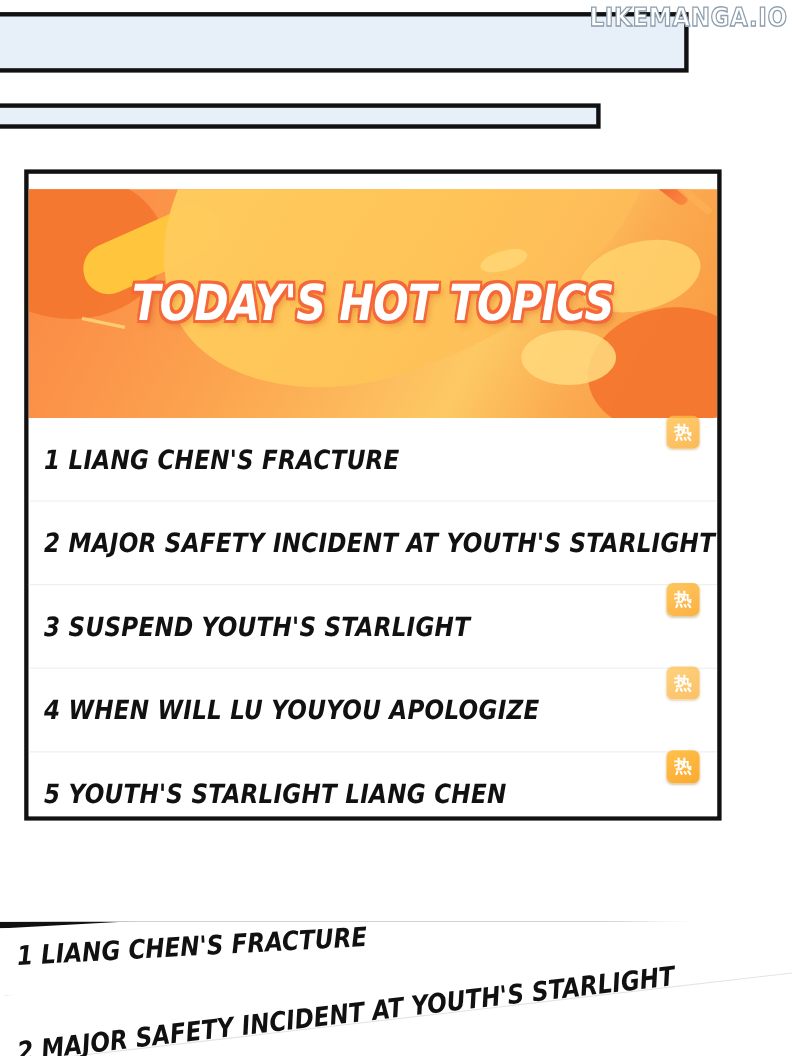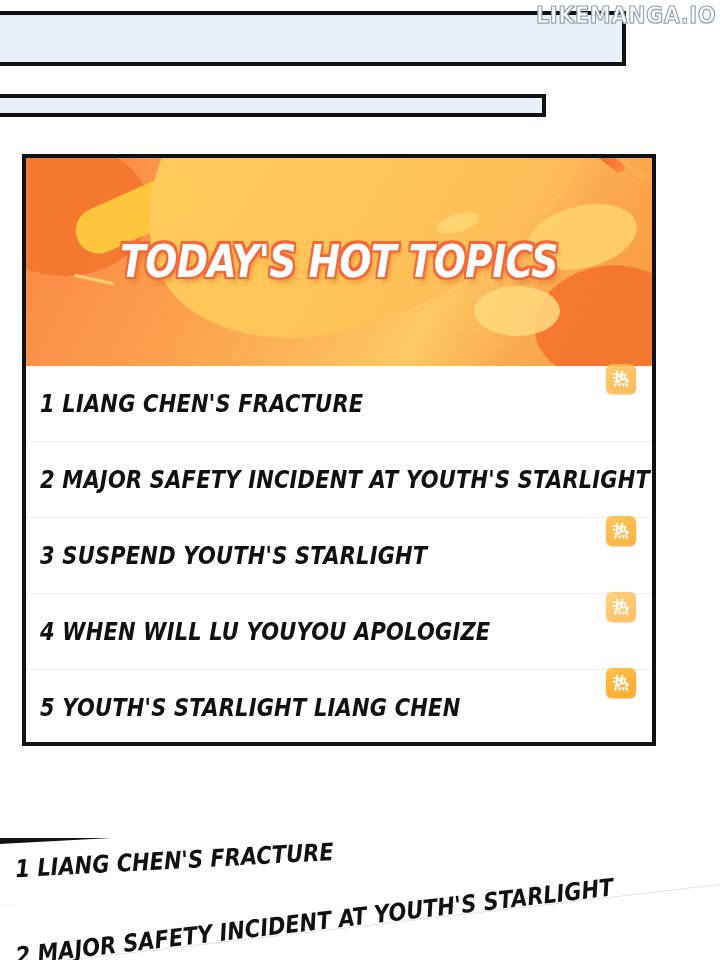--- a/index.html
+++ b/index.html
@@ -75,20 +75,21 @@
     height: 208px;
     overflow: hidden;
     background: linear-gradient(118deg,
                 #f98845 0%,
                 #fb9248 16%,
                 #fca44f 36%,
                 #fdb95c 54%,
                 #fdc964 66%,
                 #fbab50 80%,
                 #f9963f 100%);
+    margin-top: 14px;
   }
   .blob { position: absolute; border-radius: 50%; }
 
   .blob-a { 
     left: -46px; top: -14px;
     width: 170px; height: 132px;
     background: #f4762f;
     opacity: .92;
   }
   .blob-b { 

